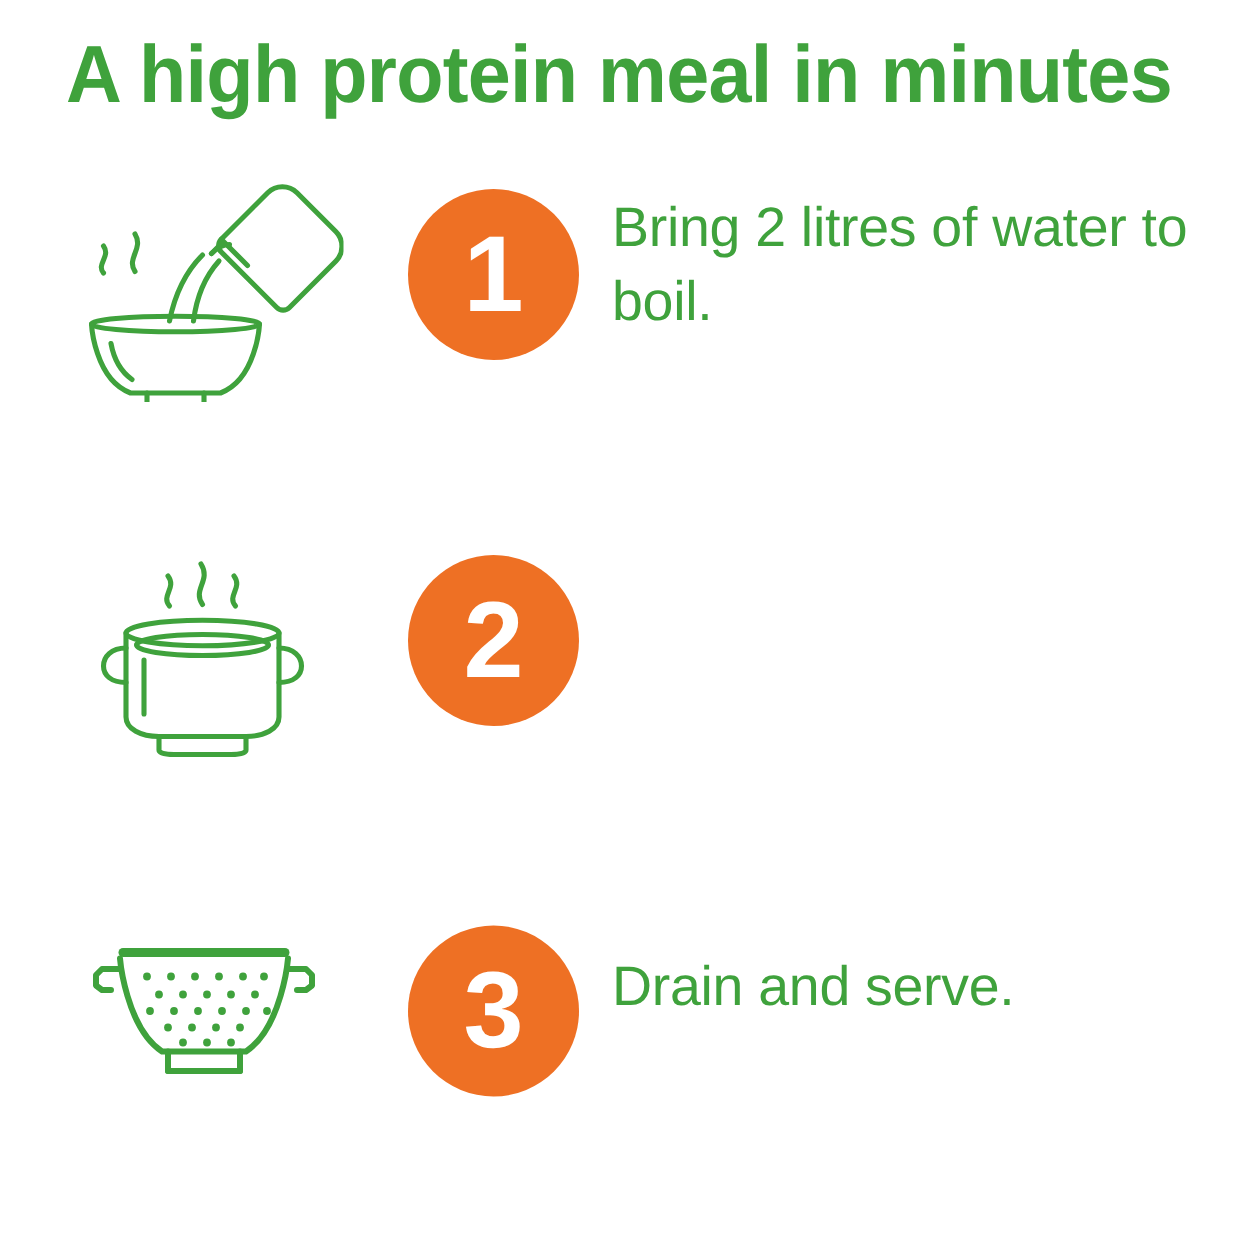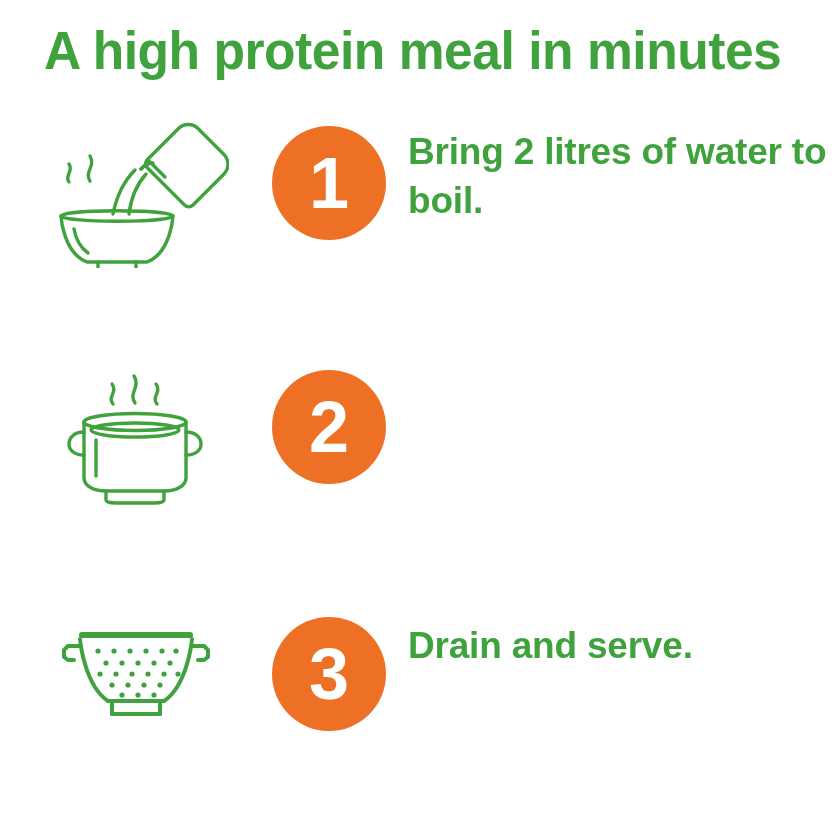--- a/index.html
+++ b/index.html
@@ -81,38 +81,38 @@
     line-height: 1;
     user-select: none;
   }
 
   .step-text {
     flex: 1 1 auto;
     padding-left: 22px;
     color: #3FA23C;
     font-family: "Liberation Sans", sans-serif;
     font-size: 37px;
-    font-weight: 700;
+    font-weight: 400;
     line-height: 1.32;
     letter-spacing: -0.2px;
     padding-top: 2px;
   }
 
   
   .step-1 { height: 236px; }
   .step-2 { height: 268px; }
   .step-3 { height: 200px; }
 
   .step-1 .step-badge { margin-top: 18px; }
   .step-2 .step-badge { margin-top: 26px; }
   .step-3 .step-badge { margin-top: 5px; }
 
   .step-1 .step-text { margin-top: 18px; }
   .step-2 .step-text { margin-top: 20px; }
-  .step-3 .step-text { margin-top: 8px; }
+  .step-3 .step-text { margin-top: 20px; }
 
   .step-1 .step-icon { margin-top: 10px; height: 150px; }
   .step-2 .step-icon { margin-top: 16px; height: 150px; }
   .step-3 .step-icon { margin-top: 0px;  height: 120px; }
 
   svg { display: block; }
 </style>
 </head>
 <body>
 

